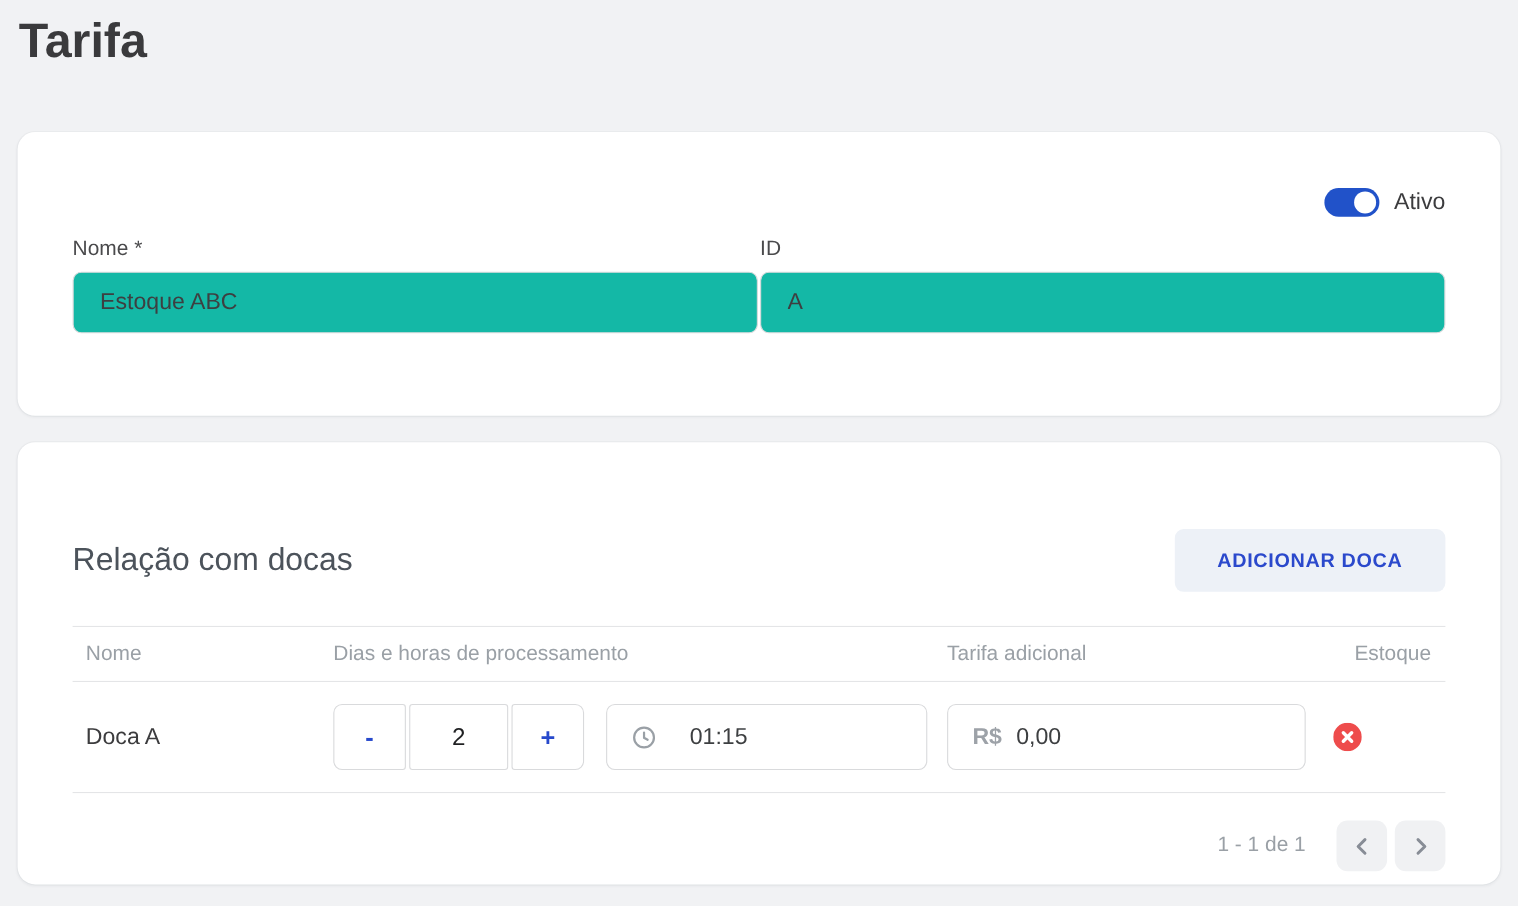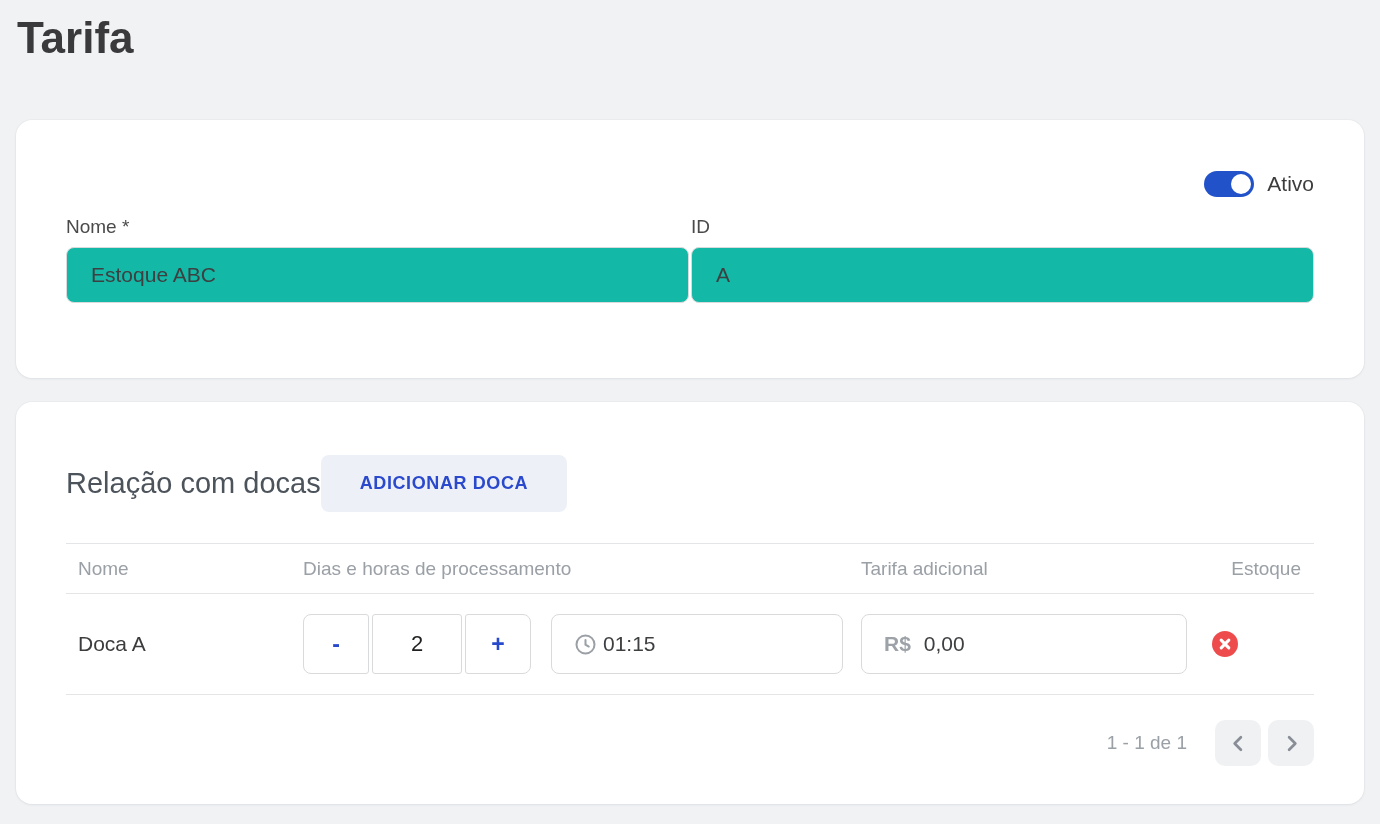--- a/index.html
+++ b/index.html
@@ -52,22 +52,22 @@
   .text-input{
     width:100%; height:56px;
     border:1px solid #d9dadc; border-radius:8px;
     padding:0 24px;
     font-size:21px; color:#3d3f41;
     font-family:inherit; background:#14b8a6; outline:none;
   }
 
   .card-docks{ margin-top:24px; height:402px; }
   .docks-header{
-    display:flex; align-items:center;
-    padding-top:53px;
+    display:flex; justify-content:space-between; align-items:center;
+    padding-top:79px;
   }
   .docks-title{ font-size:29px; font-weight:400; color:#4c535b; margin:0; }
   .add-dock-btn{
     height:57px; padding:0 39px;
     background:#edf1f7; border:none; border-radius:8px;
     color:#2b49cc; font-size:18px; font-weight:bold;
     letter-spacing:0.6px; font-family:inherit; cursor:pointer;
   }
 
   .docks-table{ margin-top:31px; }
@@ -102,21 +102,21 @@
     border:1px solid #d9dadc; border-radius:3px;
     font-size:22px; color:#1f2022;
     display:flex; align-items:center; justify-content:center;
   }
   .inline-input{
     height:60px;
     border:1px solid #d9dadc; border-radius:8px;
     display:flex; align-items:center;
     padding:0 22px; background:#fff;
   }
-  .time-wrap{ width:292px; margin-left:20px; gap:6px; }
+  .time-wrap{ width:292px; margin-left:20px; gap:30px; }
   .clock-icon{ width:23px; height:23px; flex:none; display:flex; }
   .bare-input{
     border:none; outline:none; padding:0; min-width:0; width:100%;
     font-size:21px; color:#3d3f41; font-family:inherit; background:transparent;
   }
   .currency-wrap{ width:326px; gap:13px; }
   .currency-prefix{ color:#9da2a8; font-size:21px; font-weight:bold; }
   .cell-remove{ padding-left:14px; }
   .remove-btn{
     width:26px; height:26px; border:none; padding:0;

